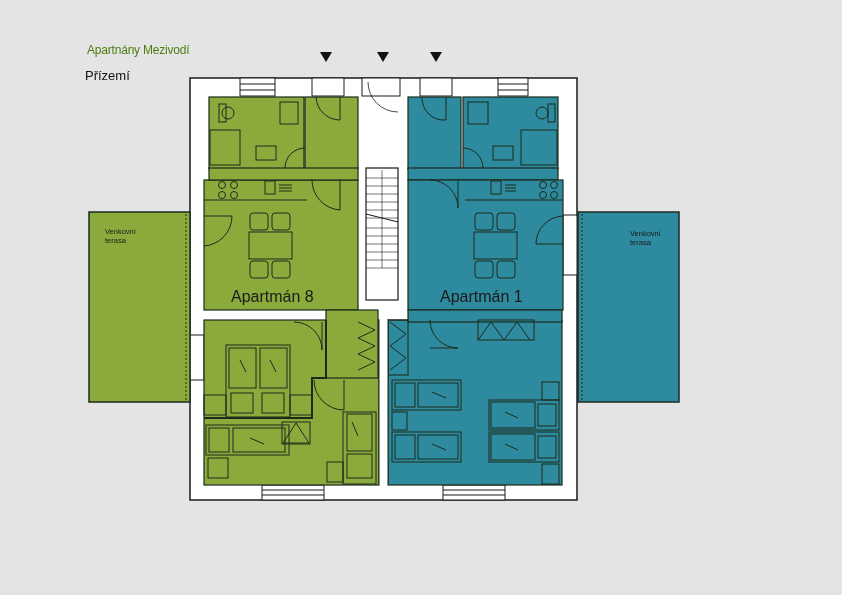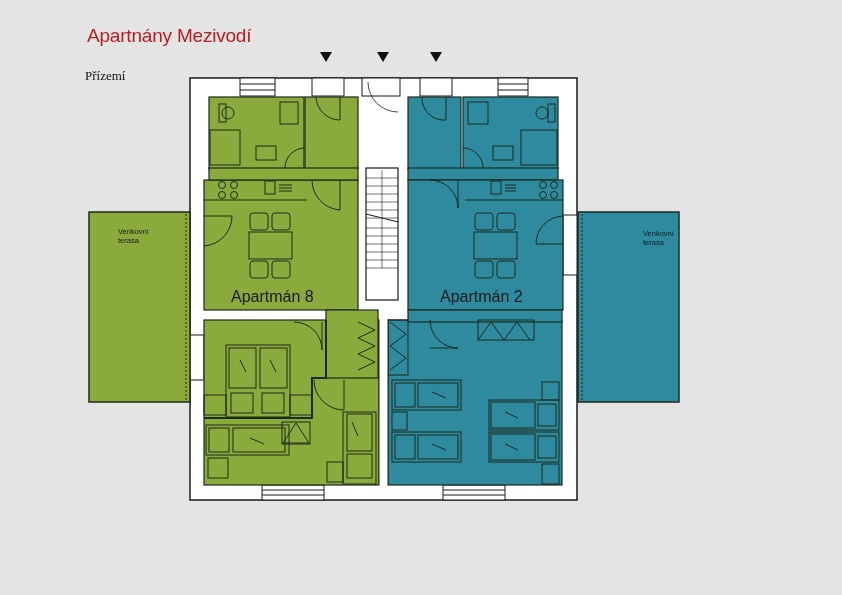--- a/index.html
+++ b/index.html
@@ -1,22 +1,22 @@
 <!DOCTYPE html>
 <html><head>
 <meta charset="utf-8">
 <style>
   html,body{margin:0;padding:0;}
   body{width:842px;height:595px;background:#e4e4e4;position:relative;overflow:hidden;font-family:"Liberation Sans",sans-serif;}
-  .title{position:absolute;left:87px;top:25px;font-size:19px;color:#b91c1c;letter-spacing:-0.2px;}
-  .subtitle{position:absolute;left:85px;top:68px;font-size:13px;color:#111;font-family:Liberation Serif, serif;}
+  .title{position:absolute;left:87px;top:43px;font-size:12px;color:#4d7c0f;letter-spacing:-0.2px;}
+  .subtitle{position:absolute;left:85px;top:68px;font-size:13px;color:#111;}
   .arrow{position:absolute;top:52px;width:0;height:0;border-left:6px solid transparent;border-right:6px solid transparent;border-top:10px solid #111;}
   svg.plan{position:absolute;left:0;top:0;}
   .apt-label{position:absolute;font-size:16px;color:#1a1a1a;}
-  .terrace-label{position:absolute;font-size:7.5px;line-height:9px;color:#1a1a1a;margin-left:13px;}
+  .terrace-label{position:absolute;font-size:7.5px;line-height:9px;color:#1a1a1a;}
 </style>
 </head>
 <body>
 
 <div class="title">Apartnány Mezivodí</div>
 <div class="subtitle">Přízemí</div>
 
 <div class="arrow" style="left:320px;"></div>
 <div class="arrow" style="left:377px;"></div>
 <div class="arrow" style="left:430px;"></div>
@@ -229,21 +229,21 @@
 
     <path d="M432,392 L446,398 M432,444 L446,450 M505,412 L518,418 M505,444 L518,450"></path>
   </g>
 
   <rect x="379" y="320" width="9" height="165" fill="#ffffff" stroke="none"></rect>
   <line x1="379" y1="320" x2="379" y2="485" stroke="#1c2a1c" stroke-width="1"></line>
   <line x1="388" y1="320" x2="388" y2="485" stroke="#1c2a1c" stroke-width="1"></line>
 </svg>
 
 <div class="apt-label" style="left:231px;top:288px;">Apartmán 8</div>
-<div class="apt-label" style="left:440px;top:288px;">Apartmán 2</div>
+<div class="apt-label" style="left:440px;top:288px;">Apartmán 1</div>
 
 <div class="terrace-label" style="left:105px;top:227px;">
   <div>Venkovní</div>
   <div>terasa</div>
 </div>
 <div class="terrace-label" style="left:630px;top:229px;">
   <div>Venkovní</div>
   <div>terasa</div>
 </div>
 

